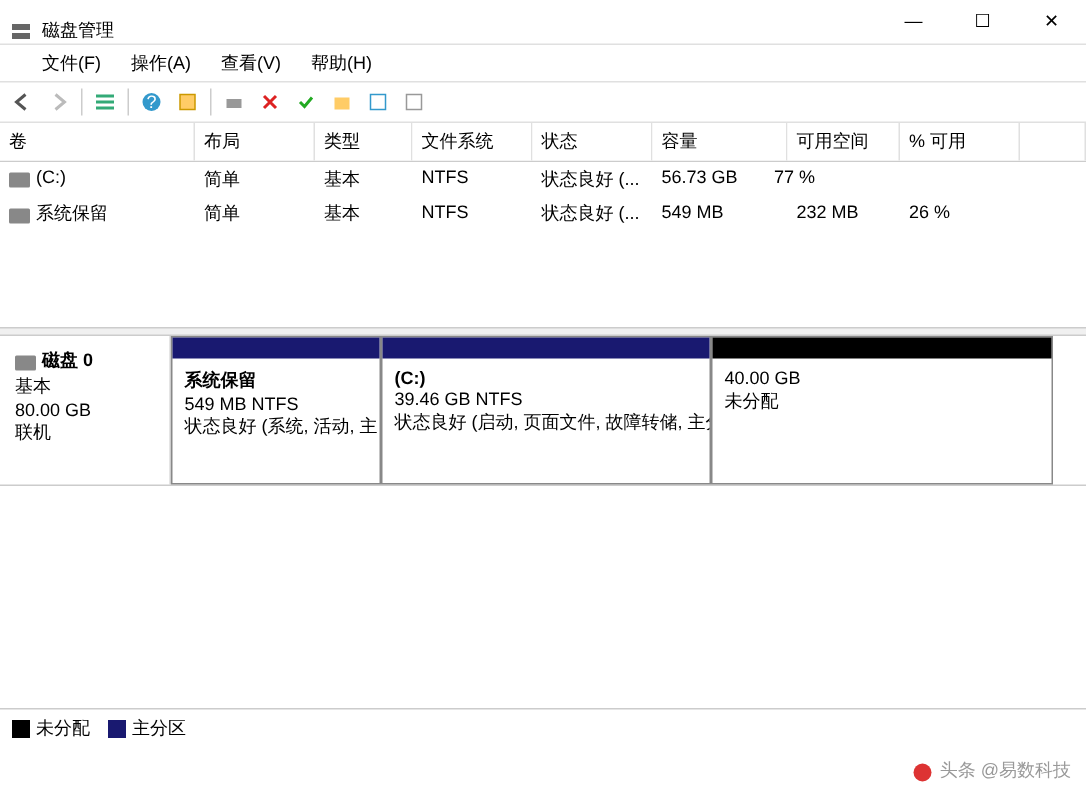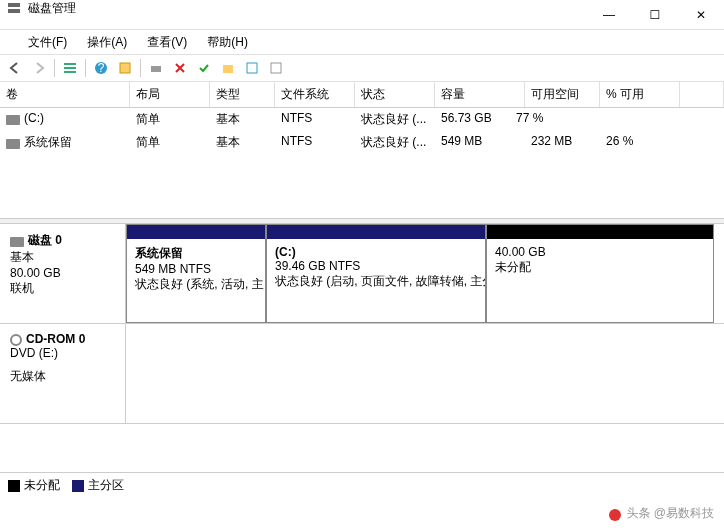--- a/index.html
+++ b/index.html
@@ -1,35 +1,35 @@
 <!DOCTYPE html>
 <html><head>
 <meta charset="utf-8">
 <style>
 * { box-sizing: border-box; margin: 0; padding: 0; font-family: "Microsoft YaHei", "SimSun", sans-serif; font-size: 12px; }
 body { background: #fff; width: 724px; height: 528px; overflow: hidden; position: relative; }
-.titlebar { height: 30px; display: flex; align-items: flex-start; padding: 0 0 0 6px; border-bottom: 1px solid #e0e0e0; }
+.titlebar { height: 30px; display: flex; align-items: flex-end; padding: 0 0 0 6px; border-bottom: 1px solid #e0e0e0; }
 .titlebar .icon { width: 16px; height: 16px; margin-right: 6px; }
 .titlebar .title { flex: 1; }
 .titlebar .winbtn { width: 46px; height: 30px; display: flex; align-items: center; justify-content: center; }
 .menubar { height: 24px; display: flex; align-items: center; padding: 0 20px; gap: 4px; }
 .menubar span { padding: 2px 8px; }
 .toolbar { height: 28px; display: flex; align-items: center; padding: 0 4px; gap: 2px; border-top: 1px solid #e0e0e0; border-bottom: 1px solid #e0e0e0; }
 .toolbar .tbtn { width: 22px; height: 22px; display: flex; align-items: center; justify-content: center; border: 1px solid transparent; }
 .toolbar .sep { width: 1px; height: 18px; background: #ccc; margin: 0 2px; }
 .volumes-header { display: flex; background: #fff; border-bottom: 1px solid #ccc; }
 .volumes-header .col { padding: 4px 6px; border-right: 1px solid #e0e0e0; background: #fff; white-space: nowrap; overflow: hidden; }
 .volumes-body { height: 110px; overflow: auto; }
 .vol-row { display: flex; }
 .vol-row .col { padding: 3px 6px; white-space: nowrap; overflow: hidden; }
 .col.c0{width:130px}.col.c1{width:80px}.col.c2{width:65px}.col.c3{width:80px}.col.c4{width:80px}.col.c5{width:90px}.col.c6{width:75px}.col.c7{width:80px}.col.c8{flex:1}
 .splitter { height: 6px; background: #f0f0f0; border-top: 1px solid #ccc; border-bottom: 1px solid #ccc; }
 .disks { }
 .disk-row { display: flex; border-bottom: 1px solid #ccc; }
-.disk-info { width: 126px; padding: 8px 10px; border-right: 1px solid #ccc; }
+.disk-info { width: 114px; padding: 8px 10px; border-right: 1px solid #ccc; }
 .disk-info b { font-weight: bold; }
 .disk-layout { flex: 1; display: flex; padding: 0; }
 .partition { border: 1px solid #888; margin: 0; display: flex; flex-direction: column; }
 .partition .pbar { height: 14px; }
 .partition .pbody { padding: 6px 8px; flex: 1; overflow: hidden; white-space: nowrap; }
 .partition .pbody .pname { font-weight: bold; }
 .legend { position: absolute; bottom: 30px; left: 0; right: 0; padding: 4px 8px; border-top: 1px solid #ccc; display: flex; gap: 12px; align-items: center; background:#fff;}
 .legend .sw { width: 12px; height: 12px; display: inline-block; margin-right: 4px; vertical-align: middle; }
 .watermark { position: absolute; bottom: 6px; right: 10px; color: #999; font-size: 11px; display:flex; align-items:flex-end; gap:4px;}
 .disk-icon{display:inline-block;width:14px;height:10px;background:#888;border-radius:1px;margin-right:4px;vertical-align:middle;position:relative;top:1px;}
@@ -186,29 +186,20 @@
       <div class="partition" style="width:228px">
         <div class="pbar" style="background:#000000"></div>
         <div class="pbody">
           <div class="pname"></div>
           <div>40.00 GB</div>
           <div>未分配</div>
         </div>
       </div>
     </div>
   </div>
-  <div class="disk-row" style="height:100px;">
-    <div class="disk-info">
-      <div><span class="cd-icon"></span><b>CD-ROM 0</b></div>
-      <div>DVD (E:)</div>
-      <div style="height:8px"></div>
-      <div>无媒体</div>
-    </div>
-    <div class="disk-layout"></div>
-  </div>
 </div>
 
 <div class="legend">
   <span><span class="sw" style="background:#000"></span><span>未分配</span></span>
   <span><span class="sw" style="background:#191970"></span><span>主分区</span></span>
 </div>
 
 <div class="watermark">
   <svg width="14" height="14">
       <circle cx="7" cy="7" r="6" fill="#d33"></circle>

